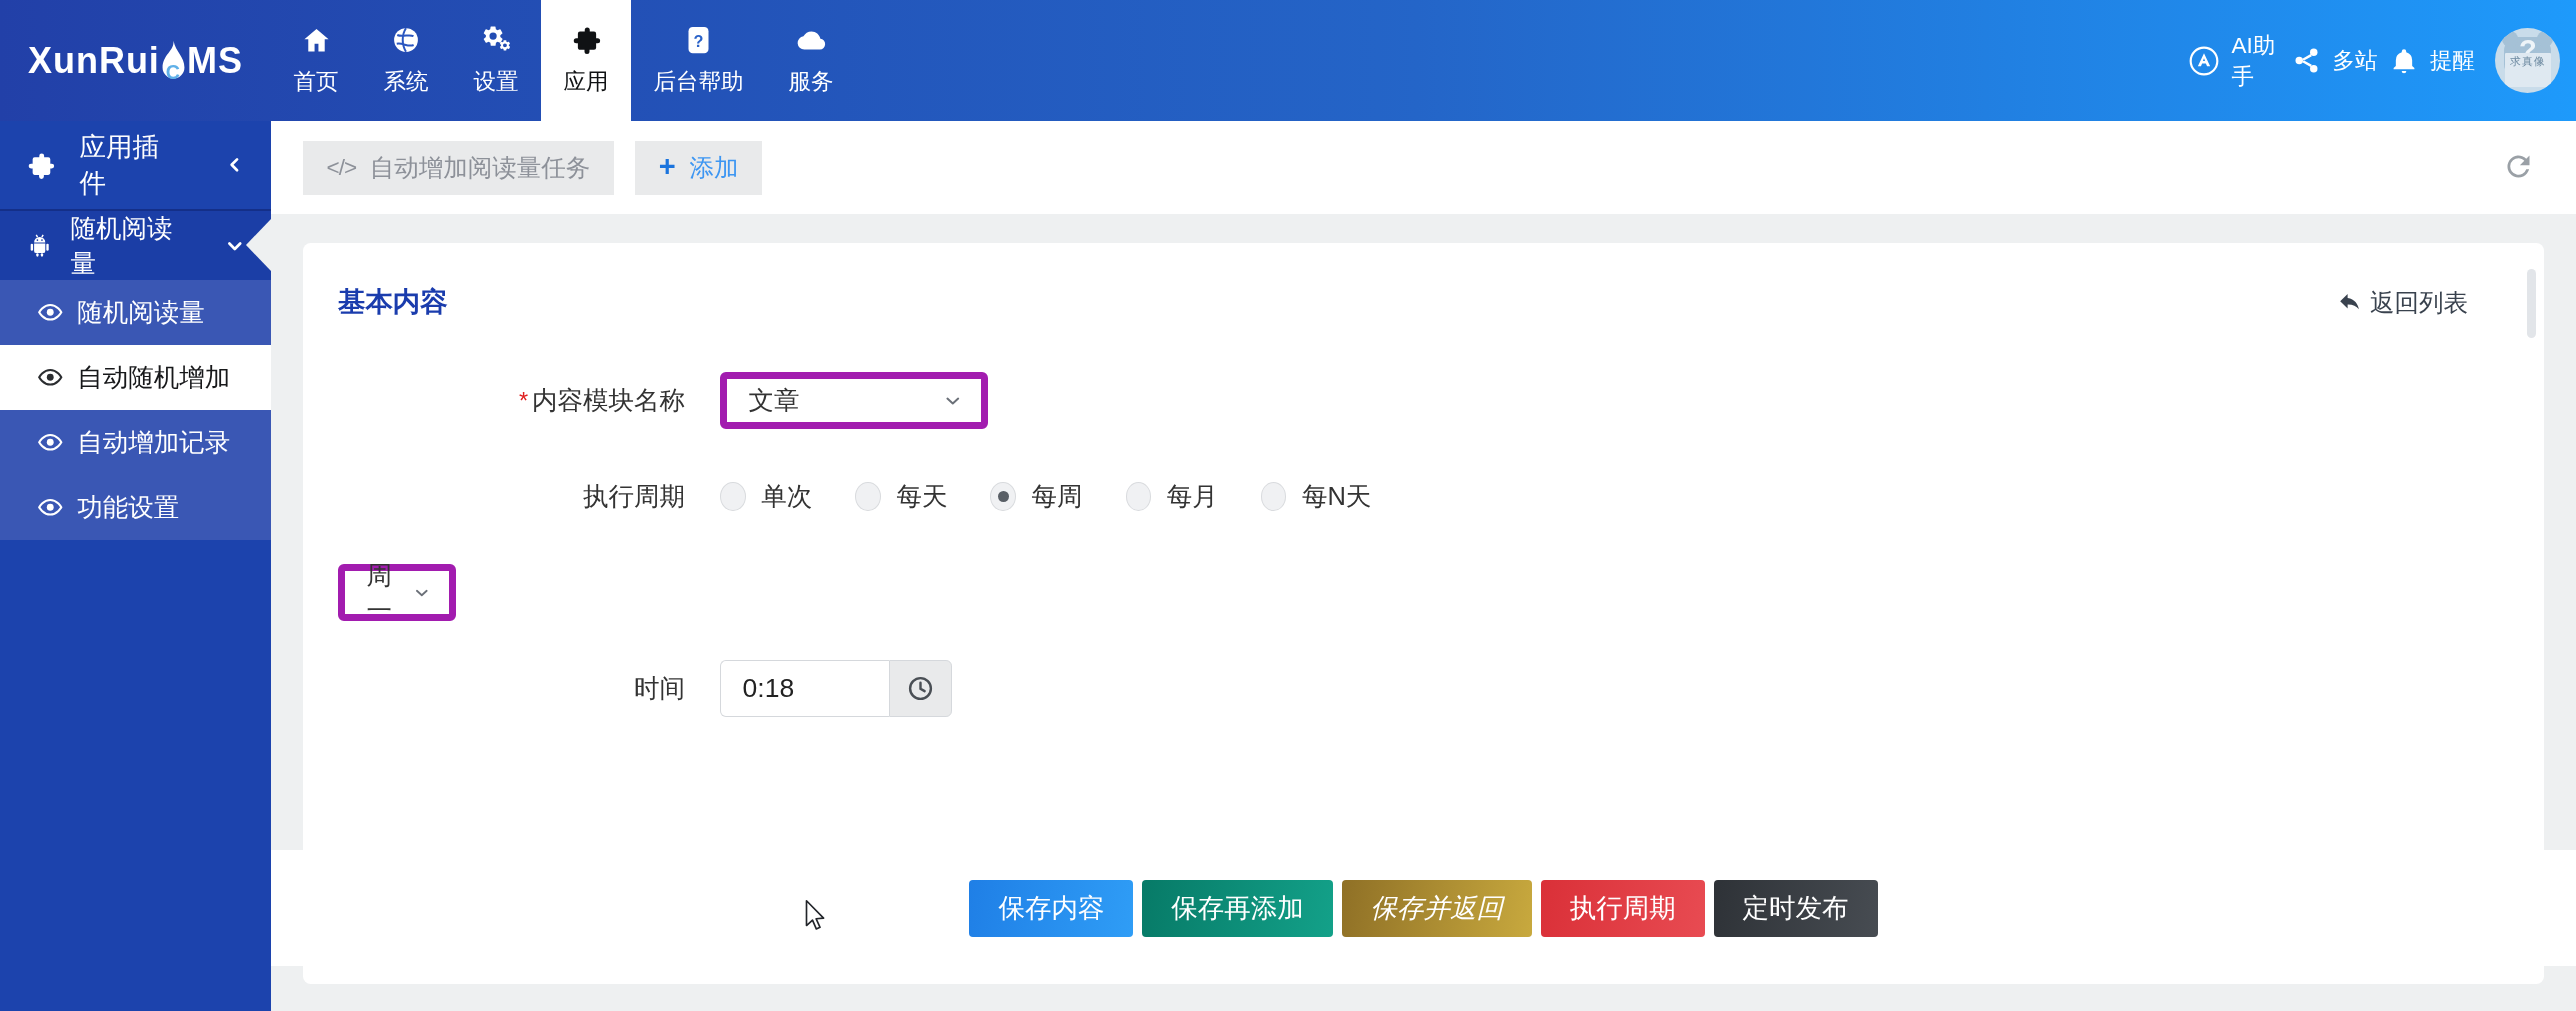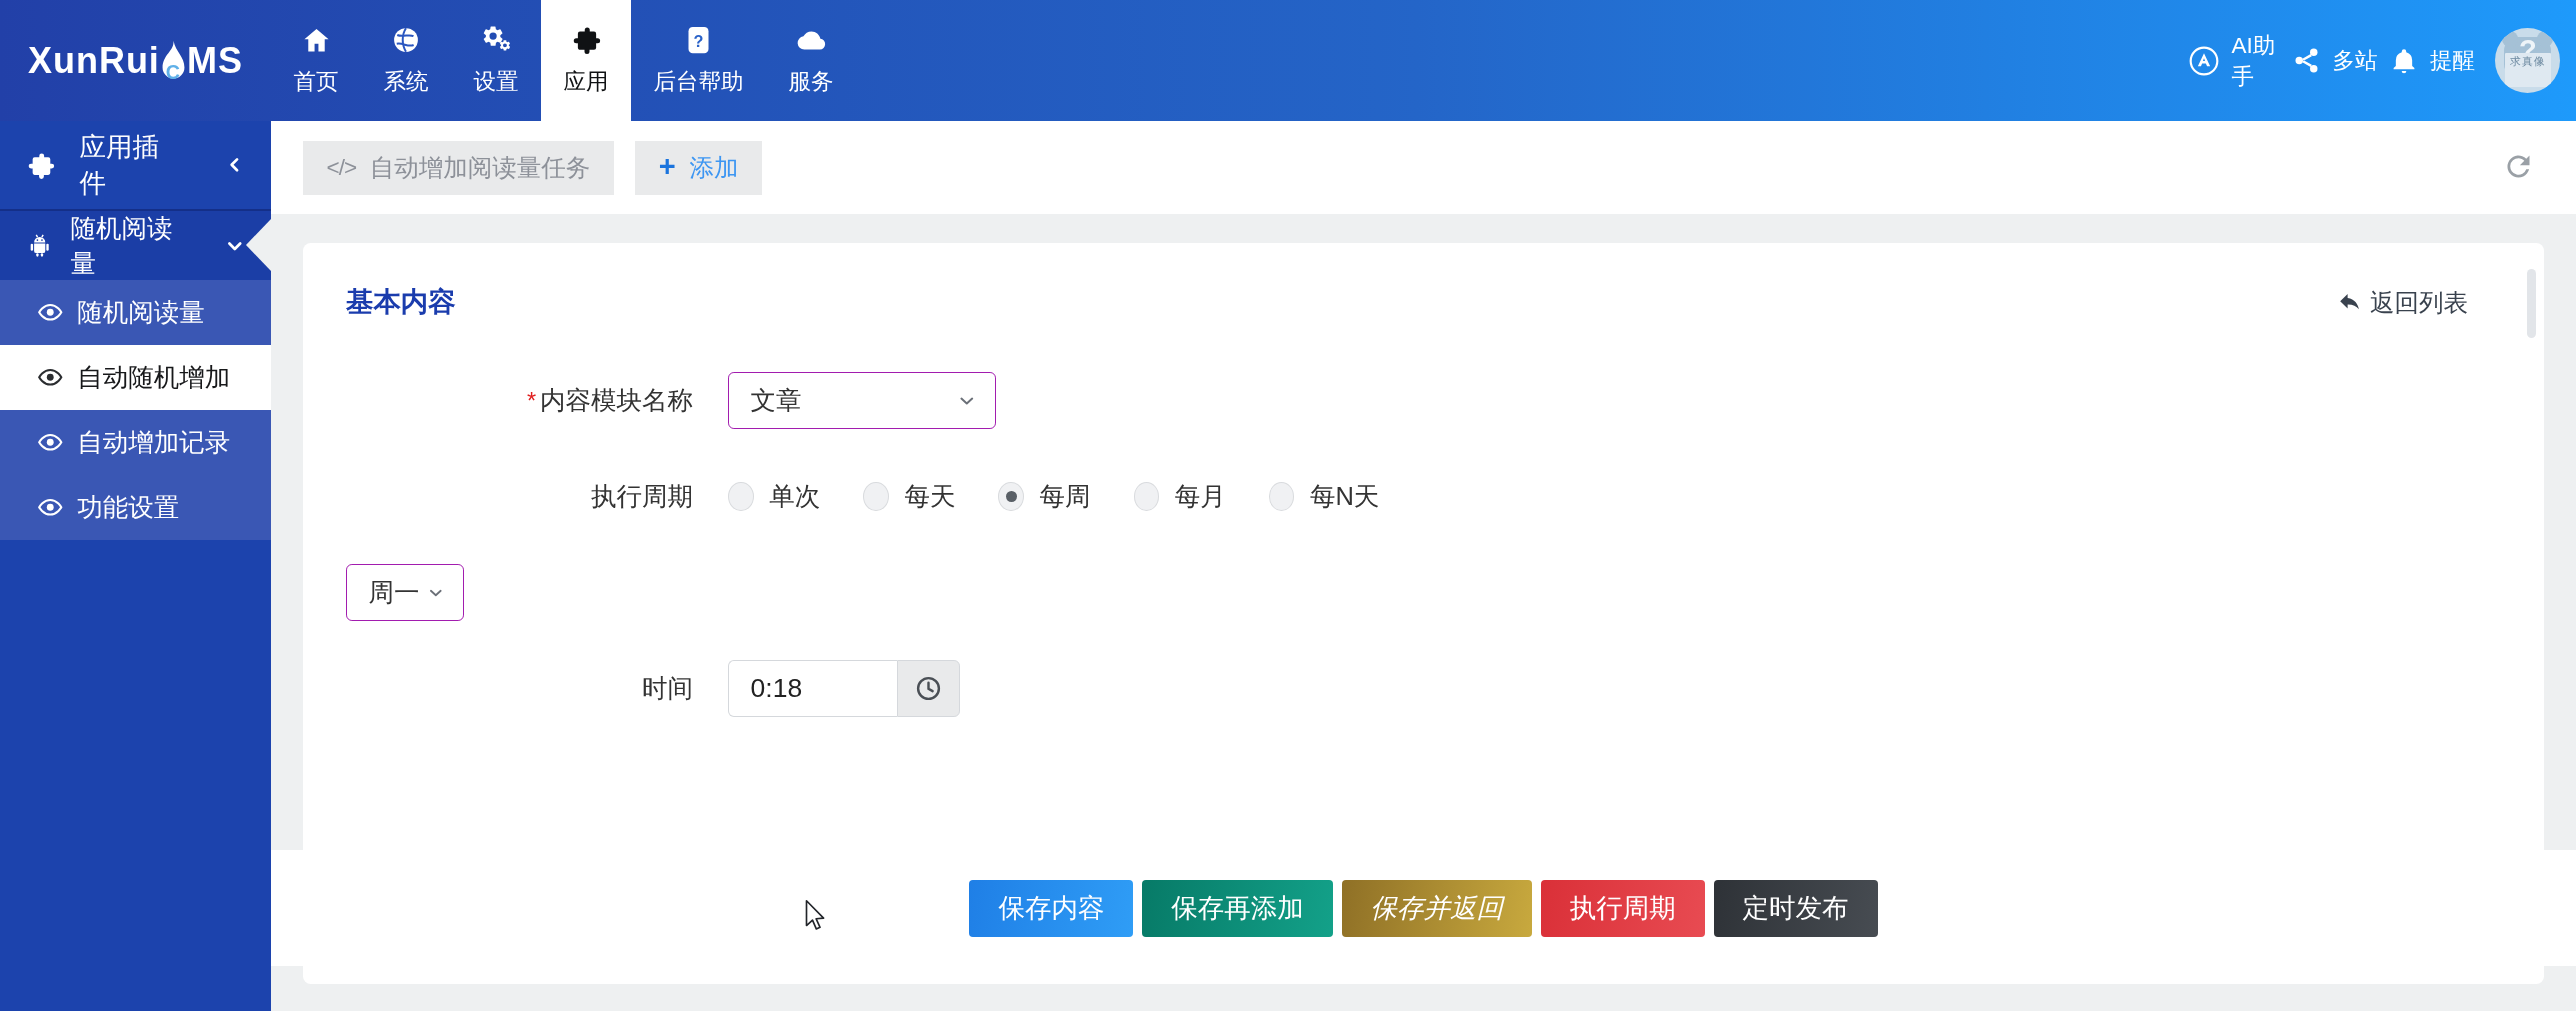--- a/index.html
+++ b/index.html
@@ -93,39 +93,39 @@
     gap:13.7px; font-size:24.5px; color:#8d9199; cursor:pointer; white-space:nowrap;
   }
   .tab-code { font-size:22.5px; letter-spacing:-1px; }
   .tab.add { color:#3d96f2; }
   .plus { font-size:29px; font-weight:bold; color:#1b74dd; position:relative; top:-1px; }
   .refresh { position:absolute; right:41px; top:29px; color:#9aa0a6; cursor:pointer; }
 
   
   .panel {
     position:absolute; left:32px; right:32px; top:122px; height:741px;
-    background:#fff; border-radius:7.8px;padding-left:8px;
+    background:#fff; border-radius:7.8px;
   }
   .panel-head {
     display:flex; align-items:center; justify-content:space-between;
     padding:41px 76px 0 35px;
   }
   .panel-title { font-size:27.4px; font-weight:bold; color:#1a3cad; }
   .back-link { display:flex; align-items:center; gap:7.8px; font-size:24.5px; color:#39424e; cursor:pointer; }
   .scroll-thumb {
     position:absolute; right:7.8px; top:25.5px; width:8.8px; height:69px;
     background:#e2e5e9; border-radius:4.9px; cursor:pointer;
   }
   .form { margin-top:51px; }
   .frow { display:flex; align-items:center; margin-bottom:37px; min-height:59px; }
   .flabel { width:382px; text-align:right; font-size:25.5px; color:#333; flex:none; }
   .req { color:#e02020; margin-right:3.9px; font-size:23.5px; }
   .fctrl { margin-left:35px; display:flex; align-items:center; }
   .selbox {
-    height:57px; border:1px solid #a21caf; border-radius:5.9px; background:#fff;
+    height:57px; border:7px solid #a21caf; border-radius:5.9px; background:#fff;
     display:flex; align-items:center; padding:0 17.6px 0 21.6px; font-size:25.5px; color:#333;
     cursor:pointer; justify-content:space-between;
   }
   .sel-module { width:268px; }
   .sel-week { width:118px; }
   .radio-group { display:flex; align-items:center; margin-right:43px; cursor:pointer; }
   .radio {
     width:25.5px; height:29px; border-radius:50%; background:#f0f1f3;
     border:1px solid #d9dbde; margin-right:15.7px; position:relative; flex:none;
   }

